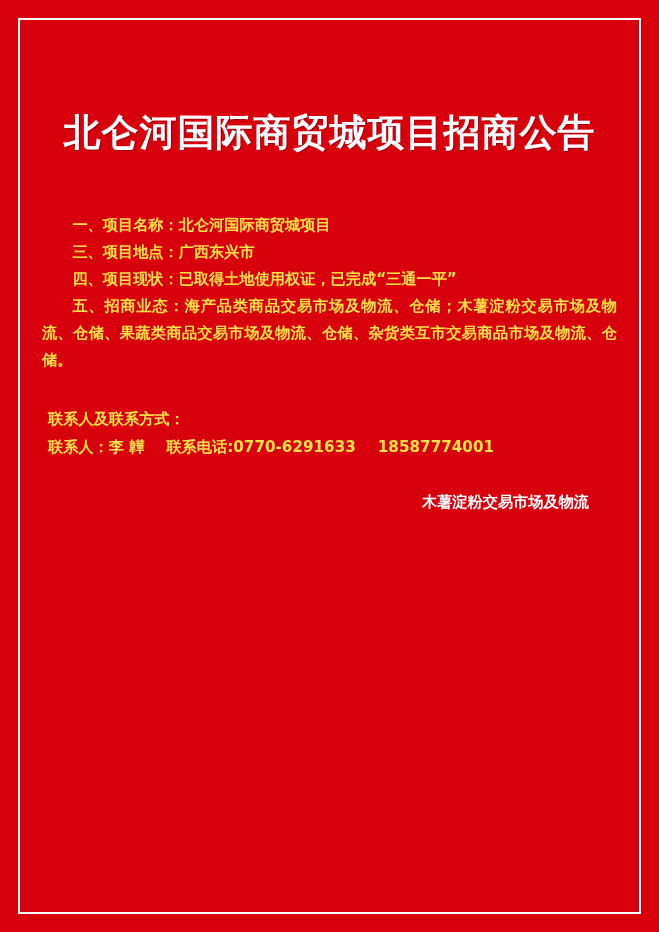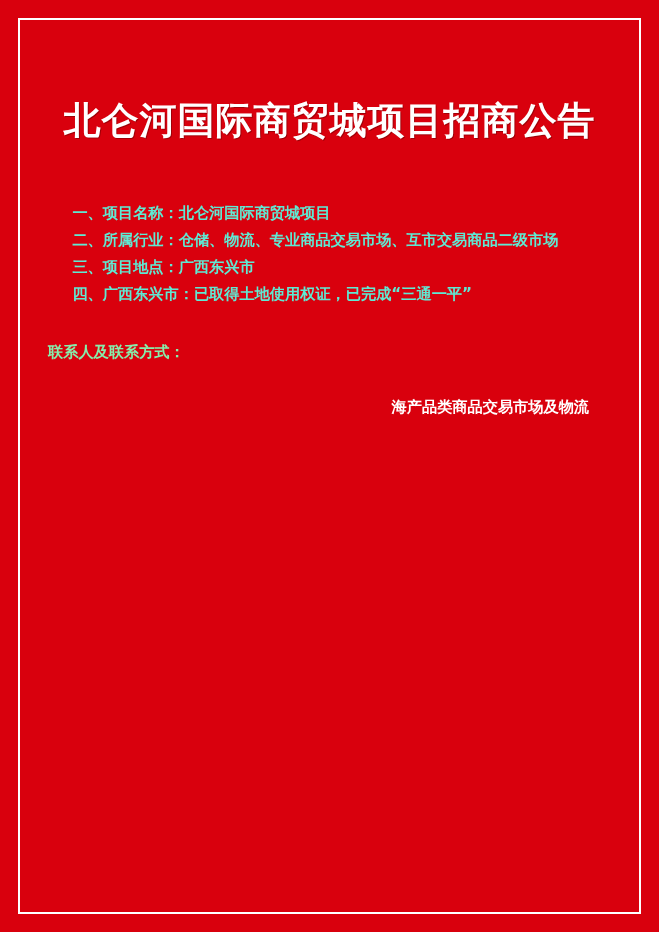--- a/index.html
+++ b/index.html
@@ -29,49 +29,49 @@
     border: 2px solid #ffffff;
     box-sizing: border-box;
   }
   .content {
     position: absolute;
     left: 0;
     top: 0;
     width: 659px;
     height: 932px;
     box-sizing: border-box;
-    padding: 0 42px;
+    padding: 12px 42px;
   }
   .title {
     margin: 0;
     padding-top: 98px;
     text-align: center;
     color: #ffffff;
     font-size: 37px;
     font-weight: bold;
     letter-spacing: 1px;
     line-height: 1.25;
     text-shadow: 1px 1px 0 #a00008;
     white-space: nowrap;
   }
   .body-block {
     margin-top: 56px;
-    color: #5eead4;
+    color: #fde047;
     font-size: 15.2px;
     font-weight: bold;
     line-height: 1.78;
     text-align: justify;
   }
   .para {
     margin: 0;
     text-indent: 2em;
   }
   .contact-block {
     margin-top: 30px;
-    color: #86efac;
+    color: #fde047;
     font-size: 15.2px;
     font-weight: bold;
     line-height: 1.9;
     padding-left: 6px;
   }
   .contact-line {
     margin: 0;
   }
   .gap {
     display: inline-block;
@@ -94,27 +94,30 @@
 <body>
 
 <div class="poster">
   <div class="inner-frame"></div>
   <div class="content">
 
     <h1 class="title">北仑河国际商贸城项目招商公告</h1>
 
     <div class="body-block">
       <p class="para">一、项目名称：北仑河国际商贸城项目</p>
-      <p class="para">二、所属行业：仓储、物流、专业商品交易市场、互市交易商品二级市场</p>
       <p class="para">三、项目地点：广西东兴市</p>
-      <p class="para">四、广西东兴市：已取得土地使用权证，已完成“三通一平”</p>
+      <p class="para">四、项目现状：已取得土地使用权证，已完成“三通一平”</p>
+      <p class="para">五、招商业态：海产品类商品交易市场及物流、仓储；木薯淀粉交易市场及物流、仓储、果蔬类商品交易市场及物流、仓储、杂货类互市交易商品市场及物流、仓储。</p>
     </div>
 
     <div class="contact-block">
       <p class="contact-line">联系人及联系方式：</p>
+      <p class="contact-line">
+        <span>联系人：</span><span>李 韡</span><span class="gap"></span><span>联系电话:</span><span>0770-6291633</span><span class="gap"></span><span>18587774001</span>
+      </p>
     </div>
 
     <div class="sign-block">
-      <p class="sign-line">海产品类商品交易市场及物流</p>
+      <p class="sign-line">木薯淀粉交易市场及物流</p>
     </div>
 
   </div>
 </div>
 
 </body></html>

